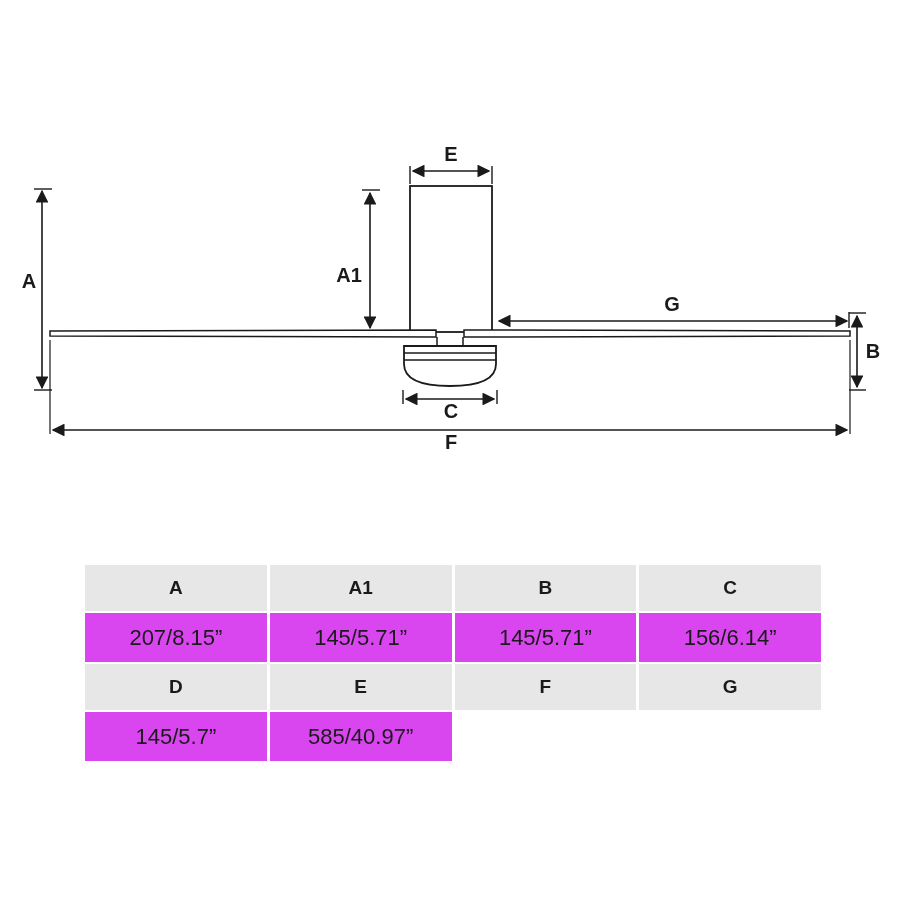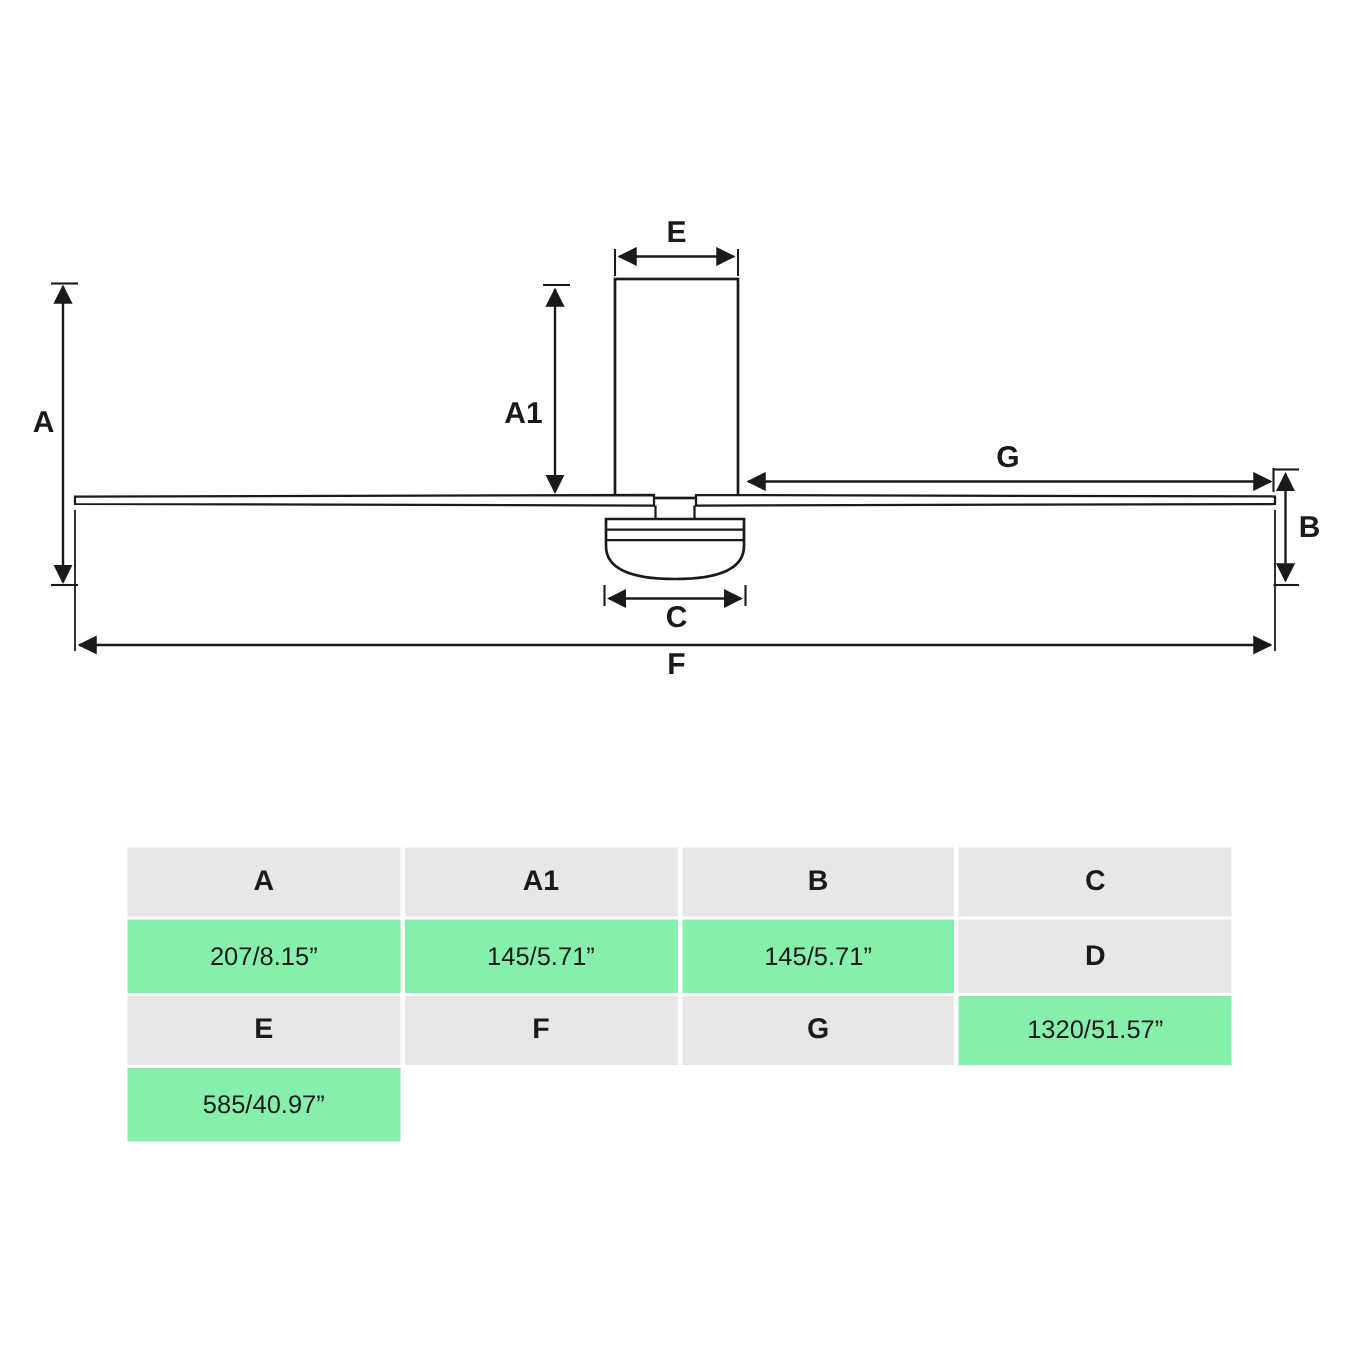--- a/index.html
+++ b/index.html
@@ -43,23 +43,23 @@
     align-items: center;
     justify-content: center;
     white-space: nowrap;
   }
   .cell.header {
     background: #e7e7e7;
     font-weight: 700;
     font-size: 19px;
   }
   .cell.value {
-    background: #86efac;
+    background: #d946ef;
     font-weight: 400;
-    font-size: 17px;
+    font-size: 22px;
   }
 </style>
 </head>
 <body>
 
 <div class="stage">
 
   <svg class="diagram-svg" width="900" height="470" viewBox="0 0 900 470">
     <defs>
       <marker id="arr" viewBox="0 0 10 10" refX="9" refY="5" markerWidth="8" markerHeight="8" orient="auto-start-reverse">
@@ -115,23 +115,24 @@
 
   <div class="dim-table">
     <div class="cell header">A</div>
     <div class="cell header">A1</div>
     <div class="cell header">B</div>
     <div class="cell header">C</div>
 
     <div class="cell value">207/8.15”</div>
     <div class="cell value">145/5.71”</div>
     <div class="cell value">145/5.71”</div>
+    <div class="cell value">156/6.14”</div>
 
     <div class="cell header">D</div>
     <div class="cell header">E</div>
     <div class="cell header">F</div>
     <div class="cell header">G</div>
 
-    <div class="cell value">1320/51.57”</div>
+    <div class="cell value">145/5.7”</div>
     <div class="cell value">585/40.97”</div>
   </div>
 
 </div>
 
 </body></html>

